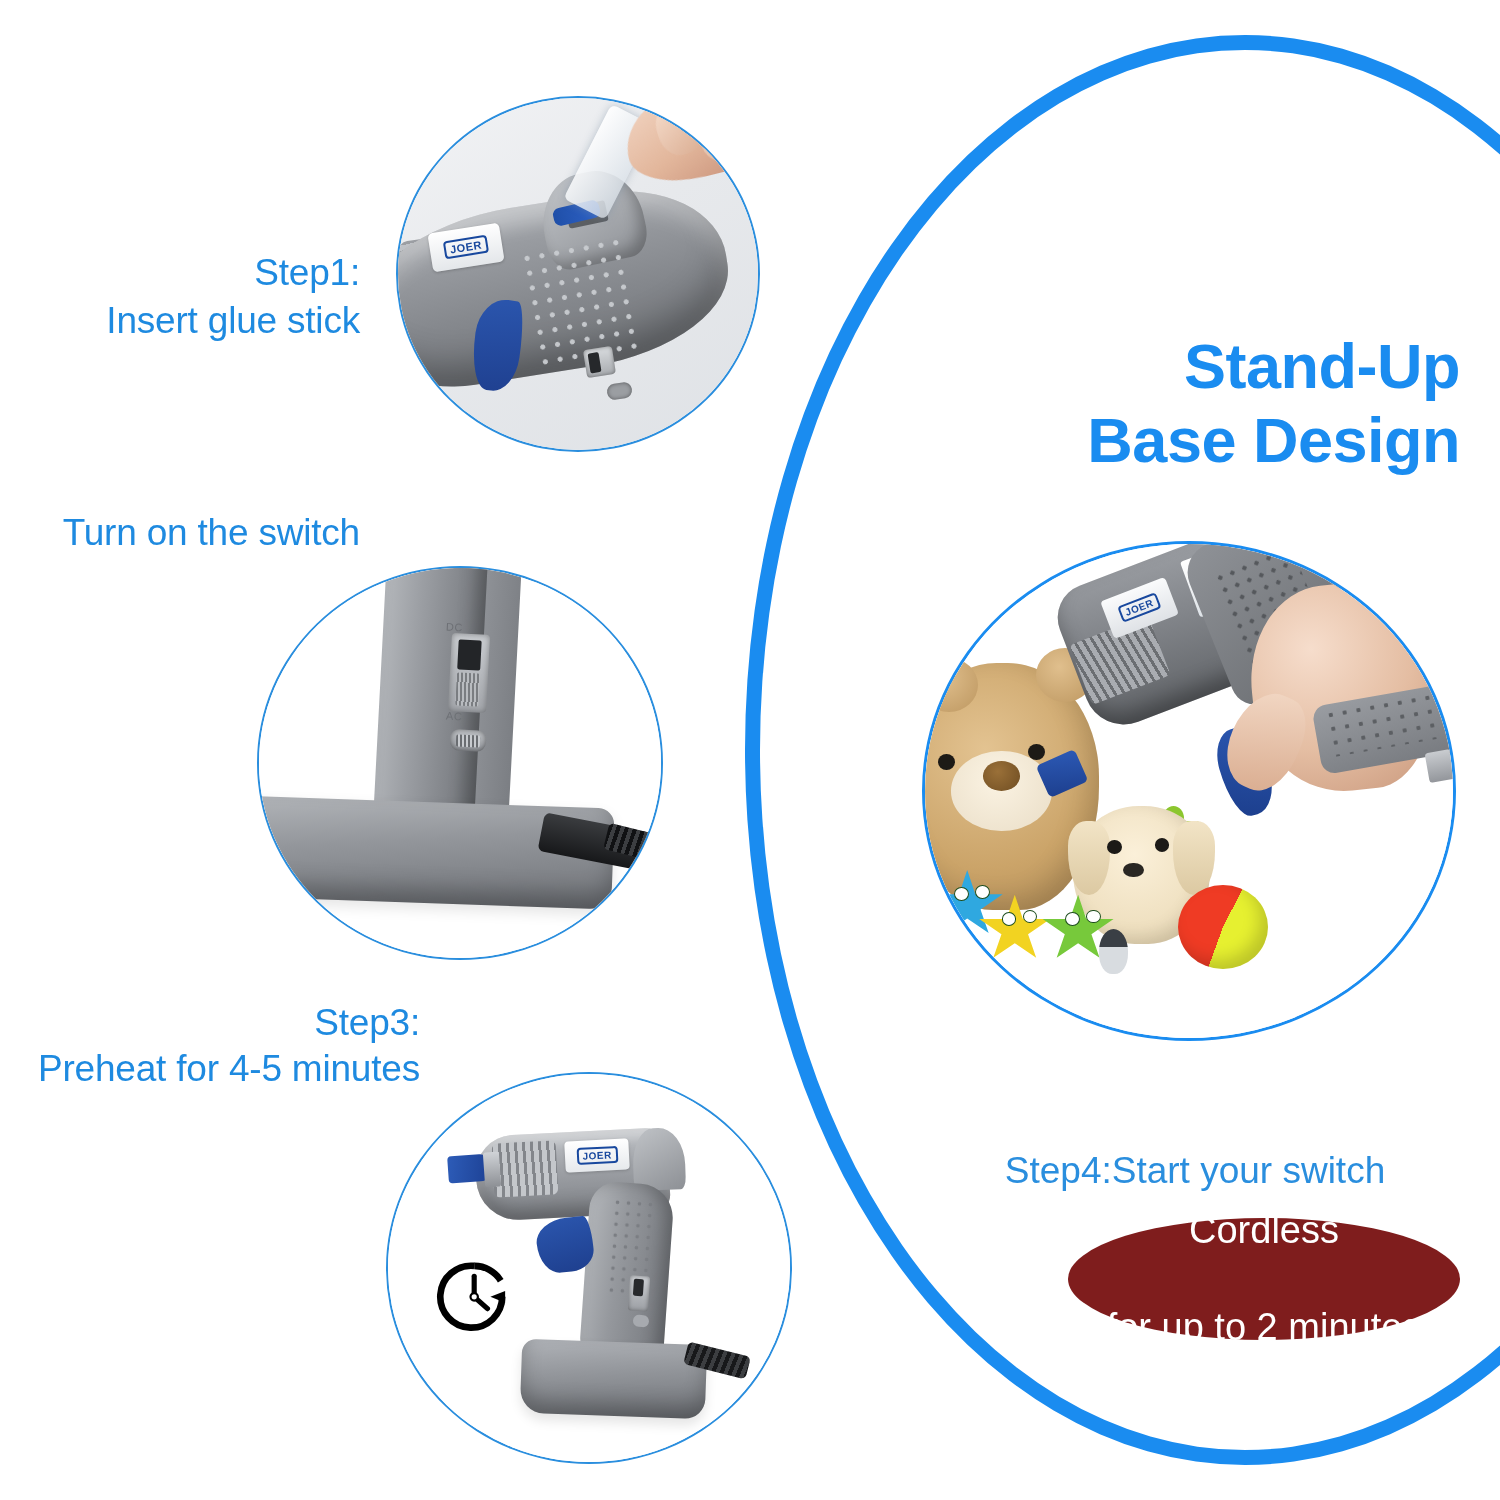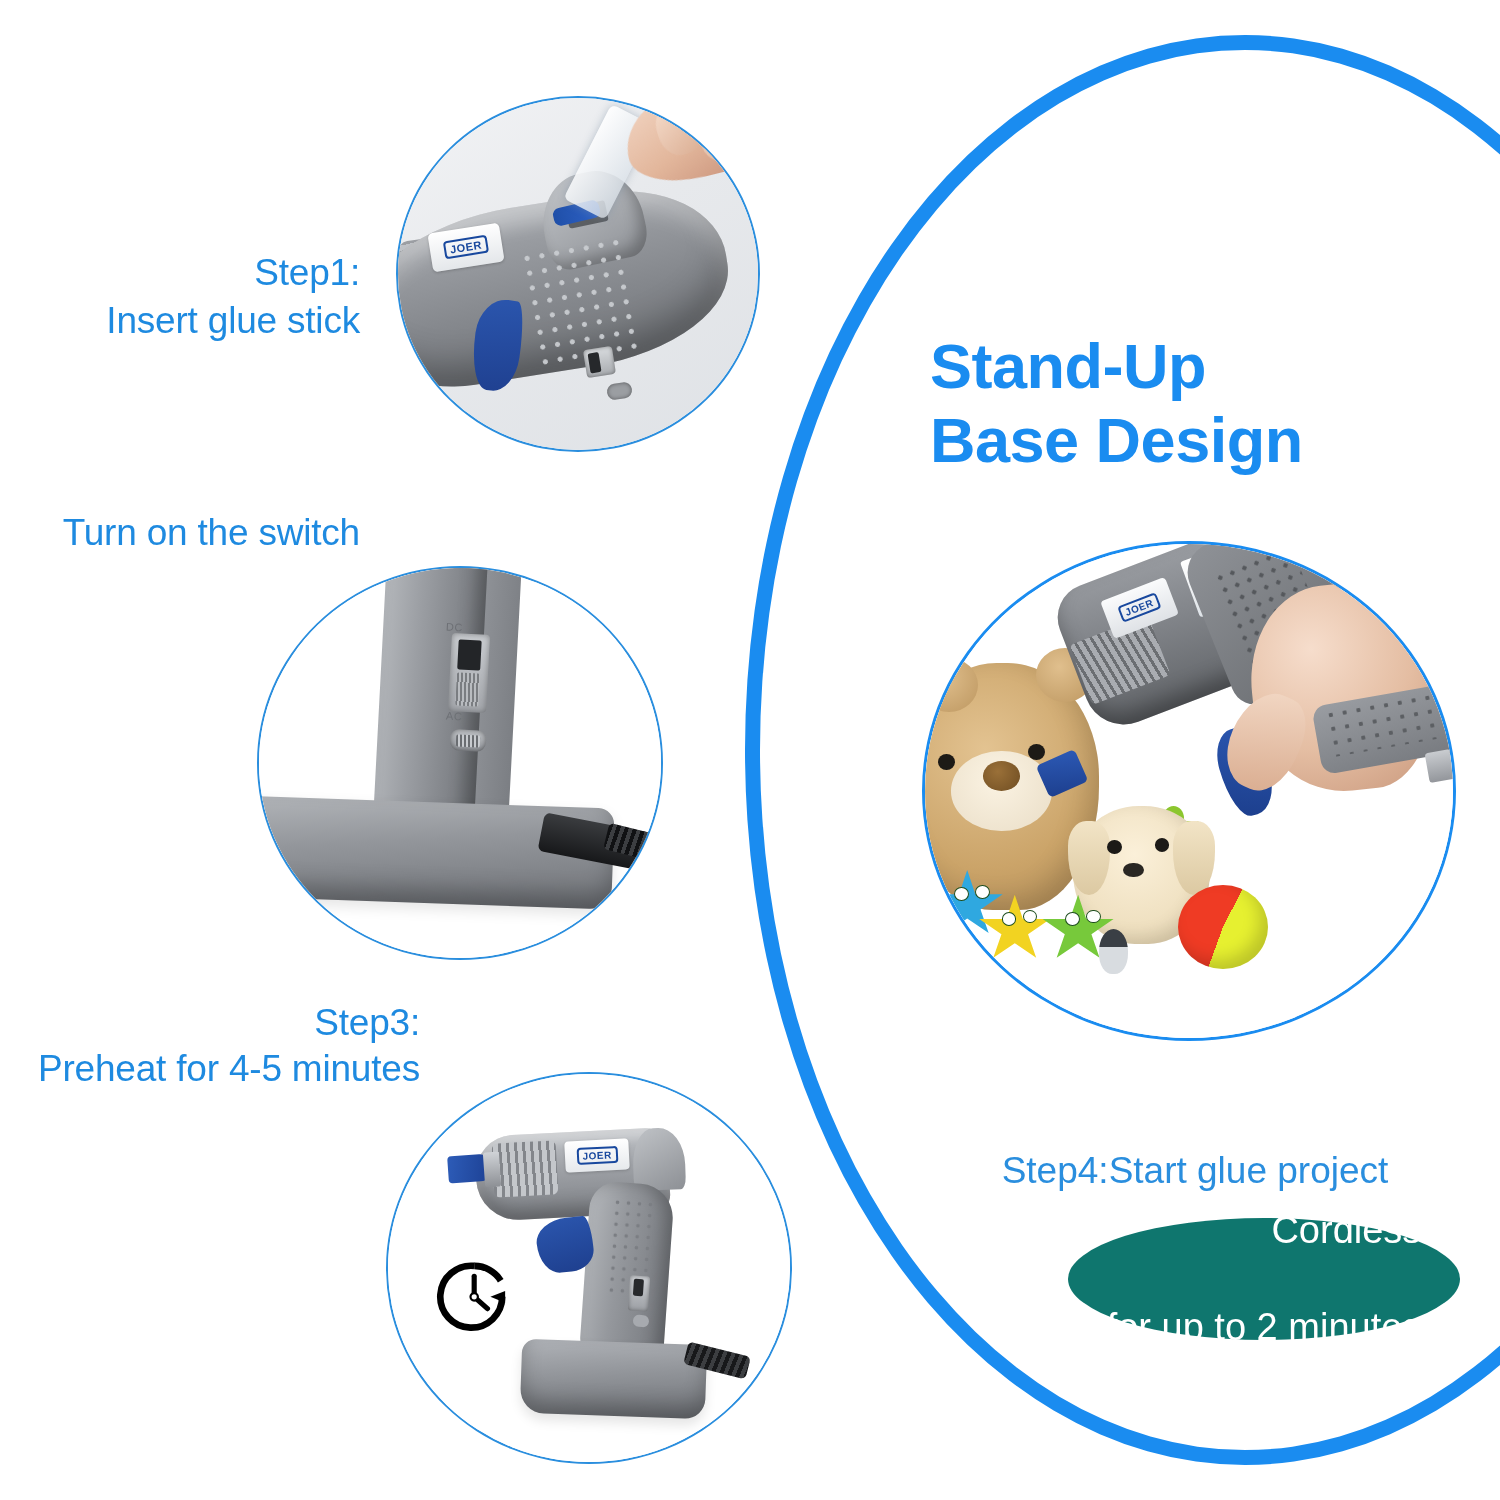--- a/index.html
+++ b/index.html
@@ -22,27 +22,27 @@
   .circle{position:absolute;border-radius:50%;overflow:hidden;box-sizing:border-box;}
   .circle.thin{border:2px solid #2a8ede;}
   .circle.med{border:3px solid #1a8cf0;}
 
   .photo{position:absolute;inset:0;}
 
   
   .step-text{position:absolute;color:#1e8ae0;font-size:37px;line-height:1.27;
              text-align:right;white-space:pre-line;letter-spacing:-0.2px;}
   .headline{position:absolute;color:#1a8cf0;font-weight:bold;font-size:63px;
-            line-height:1.17;text-align:left;white-space:pre-line;letter-spacing:-0.5px;}
+            line-height:1.17;text-align:right;white-space:pre-line;letter-spacing:-0.5px;}
   .step4{position:absolute;color:#2a8ede;font-size:37px;line-height:1.25;
          text-align:center;white-space:nowrap;}
 
-  .pill{position:absolute;background:#0f766e;border-radius:50%/50%;
+  .pill{position:absolute;background:#7f1d1d;border-radius:50%/50%;
         display:flex;align-items:center;justify-content:center;
-        color:#ffffff;font-size:38px;line-height:1.28;text-align:right;
+        color:#ffffff;font-size:38px;line-height:1.28;text-align:center;
         white-space:pre-line;}
 
   
   .p1-bg{position:absolute;inset:0;background:
         linear-gradient(150deg,#f2f3f5 0%,#e7e9ec 45%,#dfe2e6 100%);}
   .p1-body{position:absolute;left:-12%;top:30%;width:104%;height:48%;
       background:linear-gradient(176deg,#b9bcc0 0%,#9a9da2 22%,#85888d 58%,#6f7276 100%);
       border-radius:48% 32% 42% 30%/60% 50% 50% 46%;
       transform:rotate(-9deg);
       box-shadow:inset 0 -20px 34px rgba(0,0,0,.28), inset 0 14px 22px rgba(255,255,255,.38);}
@@ -385,21 +385,21 @@
       <div class="g4-dots"></div>
       <div class="g4-trigger"></div>
       <div class="hand4"></div>
       <div class="thumb4"></div>
       <div class="g4-grip2"></div>
       <div class="g4-grip2-dots"></div>
       <div class="g4-sw"></div>
     </div>
   </div>
 
-  <div class="step4" style="left:930px;top:1148px;width:530px;">Step4:Start glue project</div>
+  <div class="step4" style="left:930px;top:1148px;width:530px;">Step4:Start your switch</div>
 
   <div class="pill" style="left:1068px;top:1218px;width:392px;height:122px;">
     <div>
       <div>Cordless</div>
       <div>for up to 2 minutes</div>
     </div>
   </div>
 
 </div>
 

